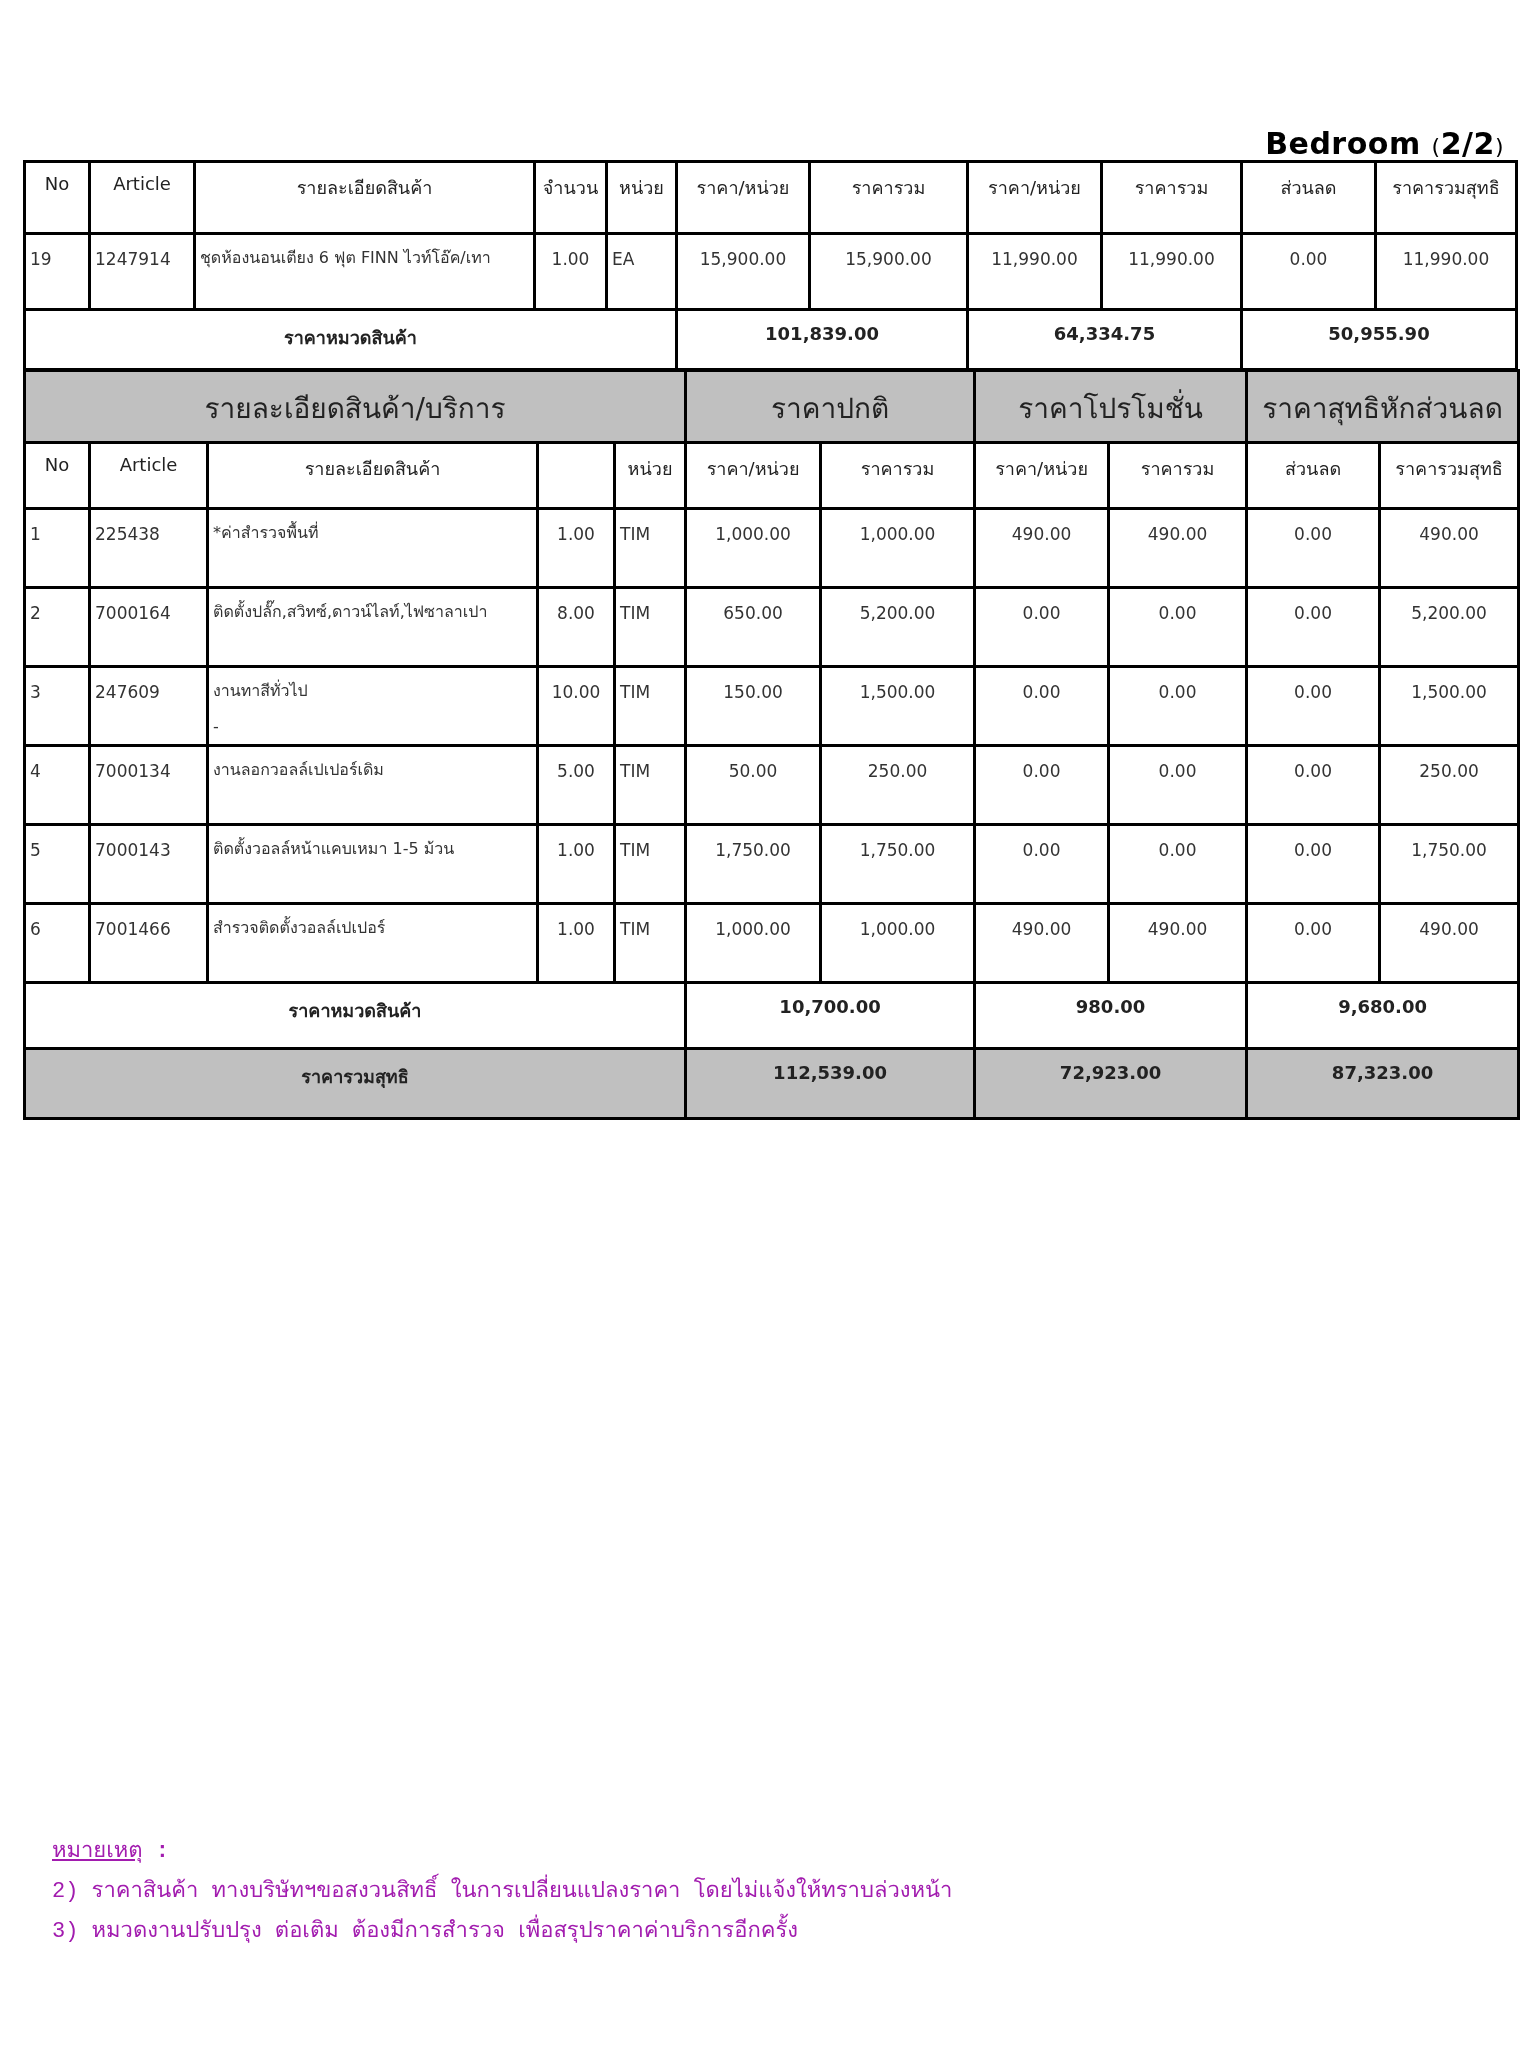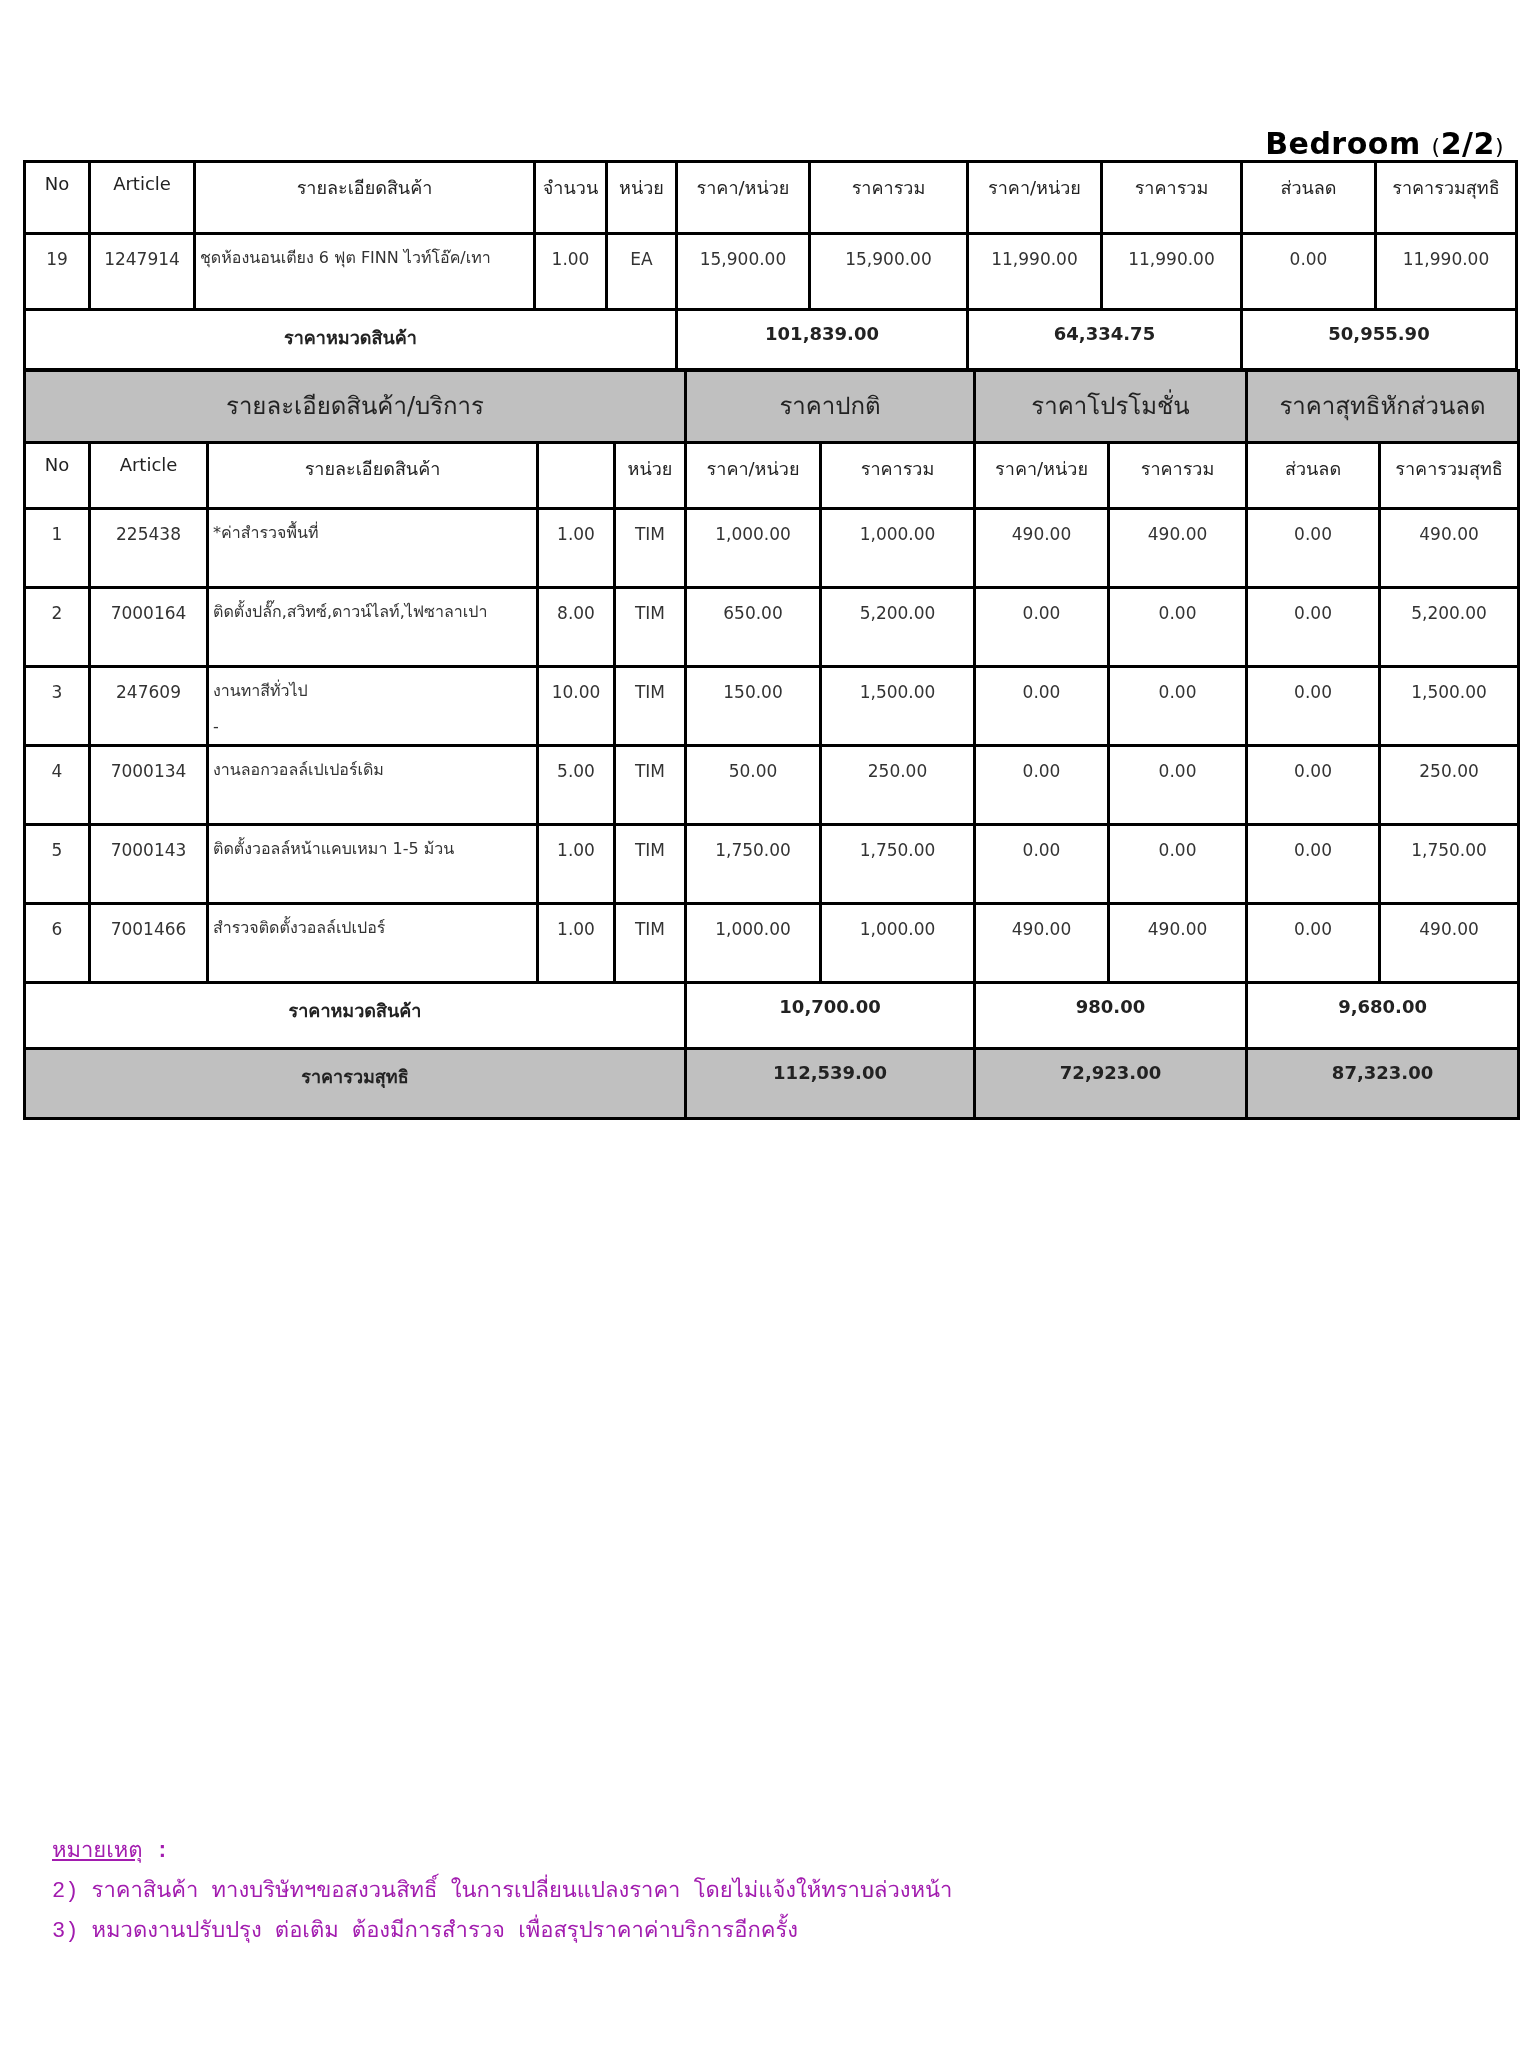--- a/index.html
+++ b/index.html
@@ -17,26 +17,26 @@
   .page-title .paren { font-size: 22px; font-weight: normal; }
   table { border-collapse: collapse; position: absolute; table-layout: fixed; }
   td, th {
     border: 3px solid #000; padding: 0 4px; font-size: 17px; color: #333;
     font-weight: normal; vertical-align: top; overflow: hidden; white-space: nowrap;
   }
   #t1 { left: 23px; top: 160px; width: 1492px; }
   #t2 { left: 23px; top: 369px; width: 1494px; }
   .hdr td, .hdr th { text-align: center; padding-top: 10px; font-size: 18px; color: #222; }
   .num { text-align: center; padding-top: 14px; }
-  .ctr { text-align: center; padding-top: 14px; }
+  .ctr { text-align: left; padding-top: 14px; }
   .desc { text-align: left; padding-top: 10px; font-size: 16px; }
   .sum td { padding-top: 12px; font-weight: bold; font-size: 18px; color: #222; }
   .sum .lbl { text-align: center; }
   .grey td { background: #c0c0c0; }
-  .grp td { text-align: center; font-size: 24px; padding-top: 14px; color: #222; background: #c0c0c0; }
+  .grp td { text-align: center; font-size: 28px; padding-top: 14px; color: #222; background: #c0c0c0; }
   .notes {
     position: absolute; left: 52px; top: 1832px; font-family: Liberation Mono, monospace;
     font-size: 22px; color: #a21caf; line-height: 40px;
   }
   .notes .head { text-decoration: underline; }
   .notes .colon { font-weight: bold; }
 </style>
 </head>
 <body>
 

